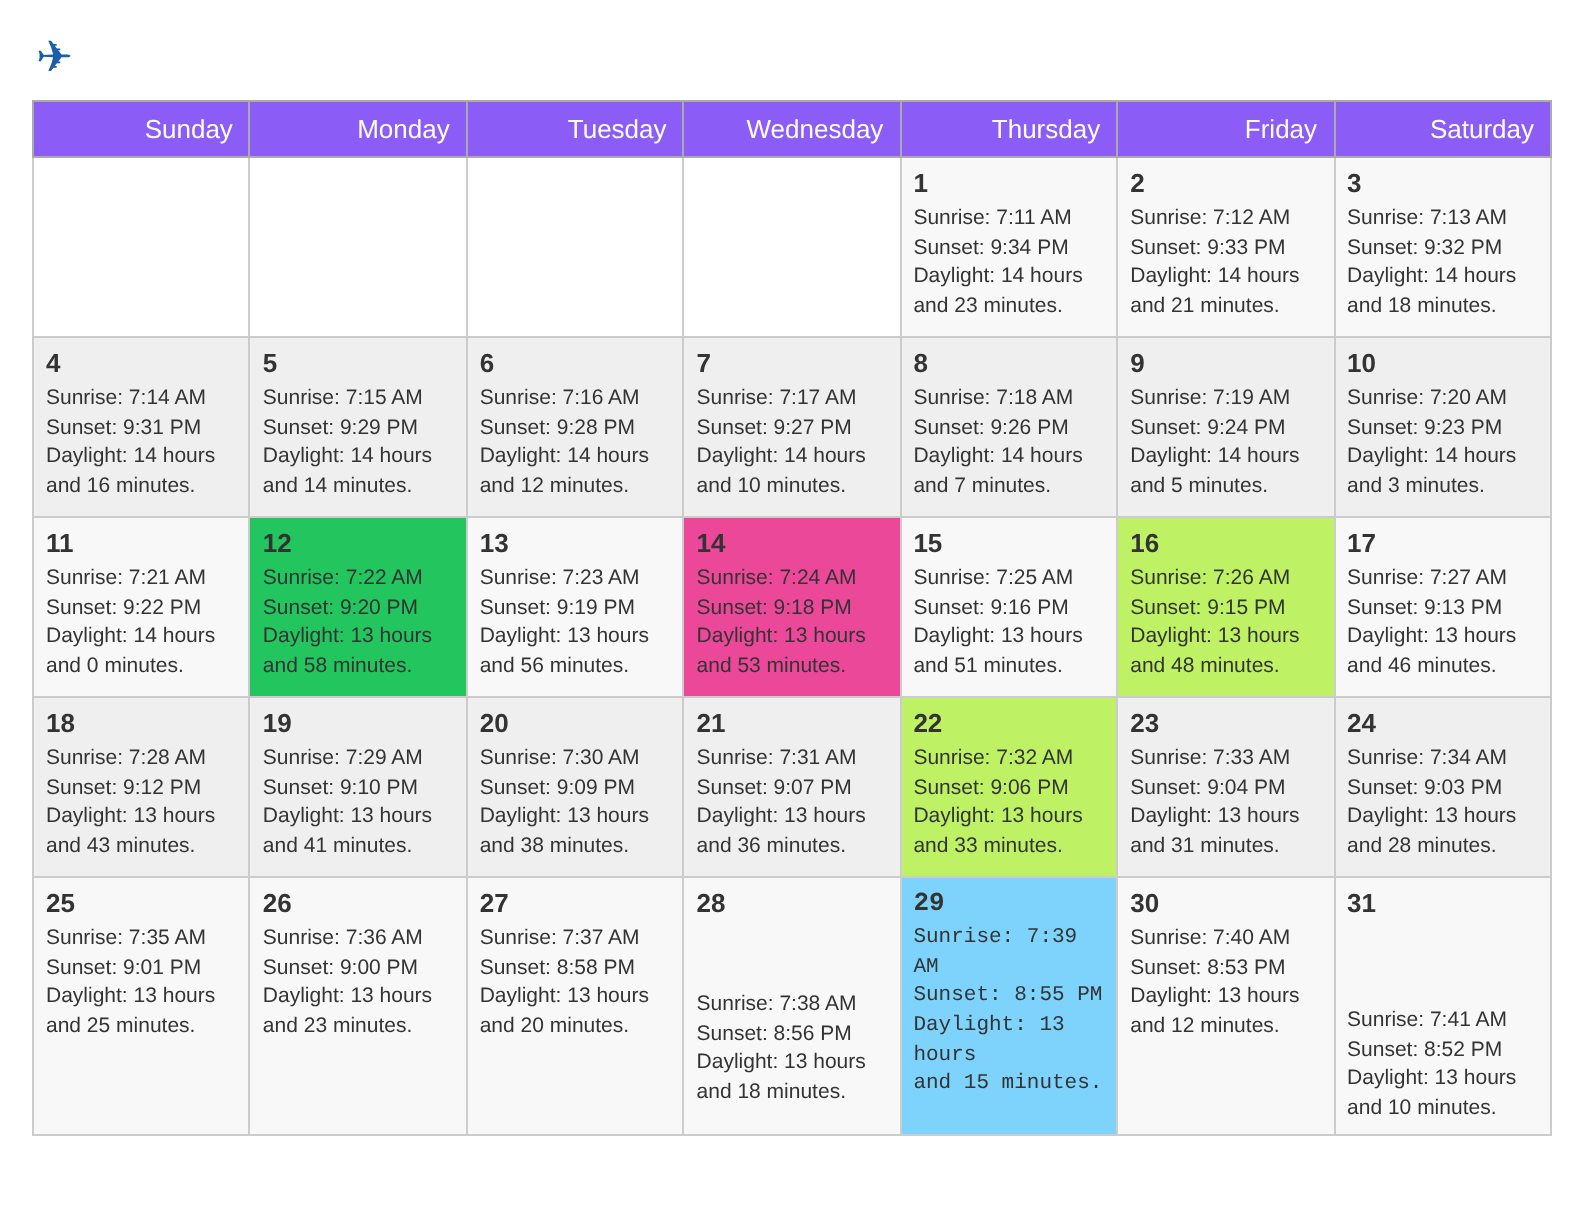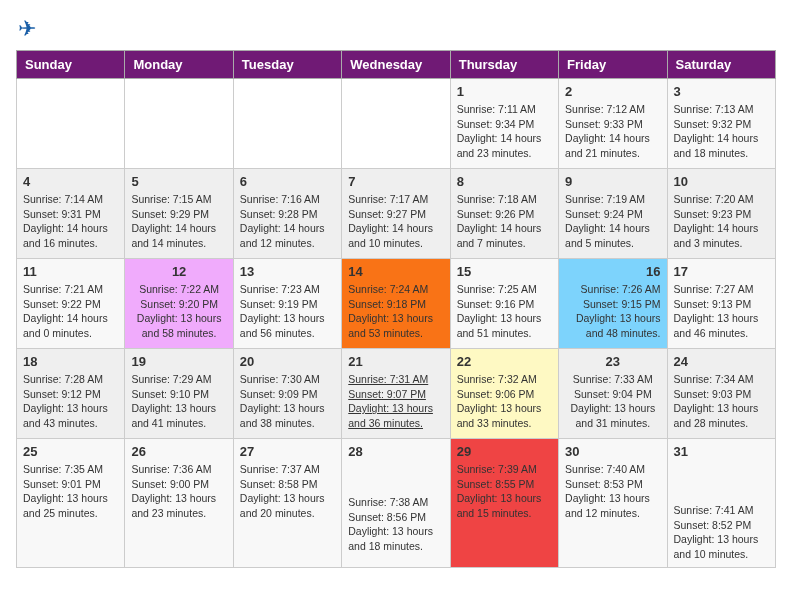--- a/index.html
+++ b/index.html
@@ -37,26 +37,26 @@
       font-size: 16px;
       color: #333;
       font-weight: bold;
     }
     .calendar-table {
       width: 100%;
       border-collapse: collapse;
       table-layout: fixed;
     }
     .calendar-table thead tr th {
-      background-color: #701a75;
+      background-color: #8b5cf6;
       color: #fff;
-      text-align: left;
+      text-align: right;
       padding: 6px 8px;
       font-size: 13px;
-      font-weight: bold;
+      font-weight: normal;
       border: 1px solid #aaa;
     }
     .calendar-table tbody tr td {
       border: 1px solid #ccc;
       vertical-align: top;
       padding: 5px 6px;
       font-size: 11px;
       color: #333;
       height: 90px;
       background: #fff;
@@ -190,49 +190,49 @@
         </td>
       </tr>
       <tr>
         <td style="background: rgb(248, 248, 248);">
           <span class="day-number">11</span>
           <div class="day-info" style="white-space: pre-line;">Sunrise: 7:21 AM
 Sunset: 9:22 PM
 Daylight: 14 hours
 and 0 minutes.</div>
         </td>
-        <td style="background: #f0abfc; text-align: center;">
+        <td style="background: #22c55e;">
           <span class="day-number">12</span>
           <div class="day-info" style="white-space: pre-line;">Sunrise: 7:22 AM
 Sunset: 9:20 PM
 Daylight: 13 hours
 and 58 minutes.</div>
         </td>
         <td style="background: rgb(248, 248, 248);">
           <span class="day-number">13</span>
           <div class="day-info" style="white-space: pre-line;">Sunrise: 7:23 AM
 Sunset: 9:19 PM
 Daylight: 13 hours
 and 56 minutes.</div>
         </td>
-        <td style="background: #f97316;">
+        <td style="background: #ec4899;">
           <span class="day-number">14</span>
           <div class="day-info" style="white-space: pre-line;">Sunrise: 7:24 AM
 Sunset: 9:18 PM
 Daylight: 13 hours
 and 53 minutes.</div>
         </td>
         <td style="background: rgb(248, 248, 248);">
           <span class="day-number">15</span>
           <div class="day-info" style="white-space: pre-line;">Sunrise: 7:25 AM
 Sunset: 9:16 PM
 Daylight: 13 hours
 and 51 minutes.</div>
         </td>
-        <td style="background: #7dd3fc; text-align: right;">
+        <td style="background: #bef264;">
           <span class="day-number">16</span>
           <div class="day-info" style="white-space: pre-line;">Sunrise: 7:26 AM
 Sunset: 9:15 PM
 Daylight: 13 hours
 and 48 minutes.</div>
         </td>
         <td style="background: rgb(248, 248, 248);">
           <span class="day-number">17</span>
           <div class="day-info" style="white-space: pre-line;">Sunrise: 7:27 AM
 Sunset: 9:13 PM
@@ -257,33 +257,33 @@
         </td>
         <td style="background: rgb(239, 239, 239);">
           <span class="day-number">20</span>
           <div class="day-info" style="white-space: pre-line;">Sunrise: 7:30 AM
 Sunset: 9:09 PM
 Daylight: 13 hours
 and 38 minutes.</div>
         </td>
         <td style="background: rgb(239, 239, 239);">
           <span class="day-number">21</span>
-          <div class="day-info" style="white-space: pre-line; text-decoration: underline;">Sunrise: 7:31 AM
+          <div class="day-info" style="white-space: pre-line;">Sunrise: 7:31 AM
 Sunset: 9:07 PM
 Daylight: 13 hours
 and 36 minutes.</div>
         </td>
-        <td style="background: #fef9c3;">
+        <td style="background: #bef264;">
           <span class="day-number">22</span>
           <div class="day-info" style="white-space: pre-line;">Sunrise: 7:32 AM
 Sunset: 9:06 PM
 Daylight: 13 hours
 and 33 minutes.</div>
         </td>
-        <td style="background: rgb(239, 239, 239); text-align: center;">
+        <td style="background: rgb(239, 239, 239);">
           <span class="day-number">23</span>
           <div class="day-info" style="white-space: pre-line;">Sunrise: 7:33 AM
 Sunset: 9:04 PM
 Daylight: 13 hours
 and 31 minutes.</div>
         </td>
         <td style="background: rgb(239, 239, 239);">
           <span class="day-number">24</span>
           <div class="day-info" style="white-space: pre-line;">Sunrise: 7:34 AM
 Sunset: 9:03 PM
@@ -313,21 +313,21 @@
 Daylight: 13 hours
 and 20 minutes.</div>
         </td>
         <td style="background: rgb(248, 248, 248);">
           <span class="day-number">28</span>
           <div class="day-info" style="white-space: pre-line; margin-top: 36px;">Sunrise: 7:38 AM
 Sunset: 8:56 PM
 Daylight: 13 hours
 and 18 minutes.</div>
         </td>
-        <td style="background: #ef4444;">
+        <td style="background: #7dd3fc; font-family: Liberation Mono, monospace;">
           <span class="day-number">29</span>
           <div class="day-info" style="white-space: pre-line;">Sunrise: 7:39 AM
 Sunset: 8:55 PM
 Daylight: 13 hours
 and 15 minutes.</div>
         </td>
         <td style="background: rgb(248, 248, 248);">
           <span class="day-number">30</span>
           <div class="day-info" style="white-space: pre-line;">Sunrise: 7:40 AM
 Sunset: 8:53 PM

